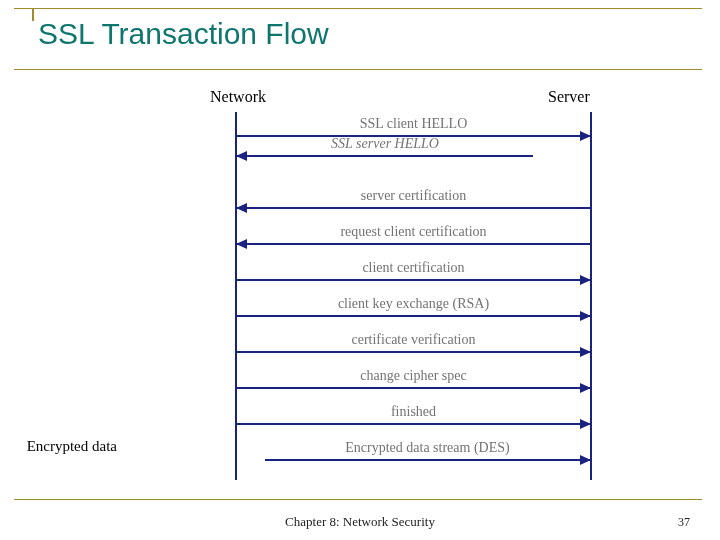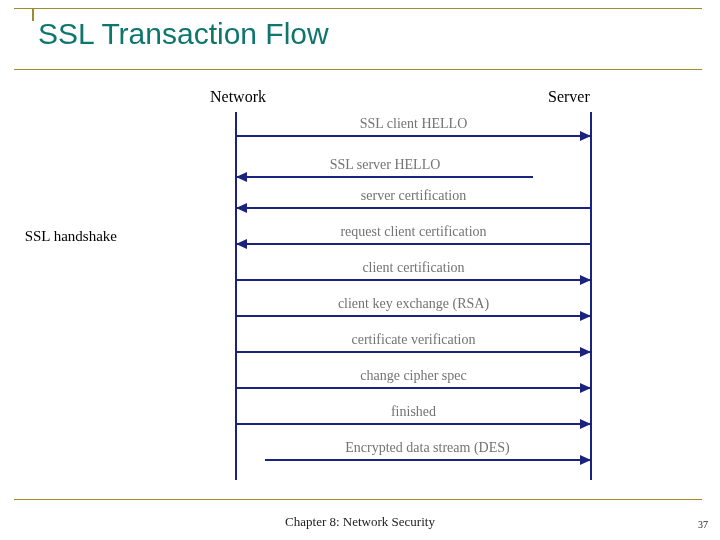--- a/index.html
+++ b/index.html
@@ -42,23 +42,23 @@
   .footer-text {
     position: absolute;
     bottom: 10px;
     left: 0; right: 0;
     text-align: center;
     font-size: 13px;
     color: #222;
   }
   .page-number {
     position: absolute;
-    right: 12px;
+    right: 30px;
     bottom: 10px;
-    font-size: 10px;
+    font-size: 12px;
     color: #222;
   }
   .diagram {
     position: absolute;
     left: 120px;
     top: 80px;
     width: 510px;
     height: 400px;
   }
   .role-label {
@@ -125,30 +125,30 @@
   <div class="title">SSL Transaction Flow</div>
 </div>
 
 <div class="diagram">
   <div class="role-label client-label">Network</div>
   <div class="role-label server-label">Server</div>
 
   <div class="lifeline client-line"></div>
   <div class="lifeline server-line"></div>
 
-  <div class="side-label" style="left:-98px; top:148px; width:95px;">SSL handshake</div>
+  <div class="side-label" style="left:-98px; top:358px; width:95px;">Encrypted data</div>
 
   <div id="messages">
       <div class="msg" style="left: 117px; top: 36px; width: 353px;">
         <span class="label">SSL client HELLO</span>
         <div class="arrow-line">
           <div class="arrow-head-right"></div>
         </div>
       </div>
-      <div class="msg" style="left: 117px; top: 77px; width: 296px;">
+      <div class="msg" style="left: 117px; top: 56px; width: 296px; font-style: italic;">
         <span class="label">SSL server HELLO</span>
         <div class="arrow-line">
           <div class="arrow-head-left"></div>
         </div>
       </div>
       <div class="msg" style="left: 117px; top: 108px; width: 353px;">
         <span class="label">server certification</span>
         <div class="arrow-line">
           <div class="arrow-head-left"></div>
         </div>

